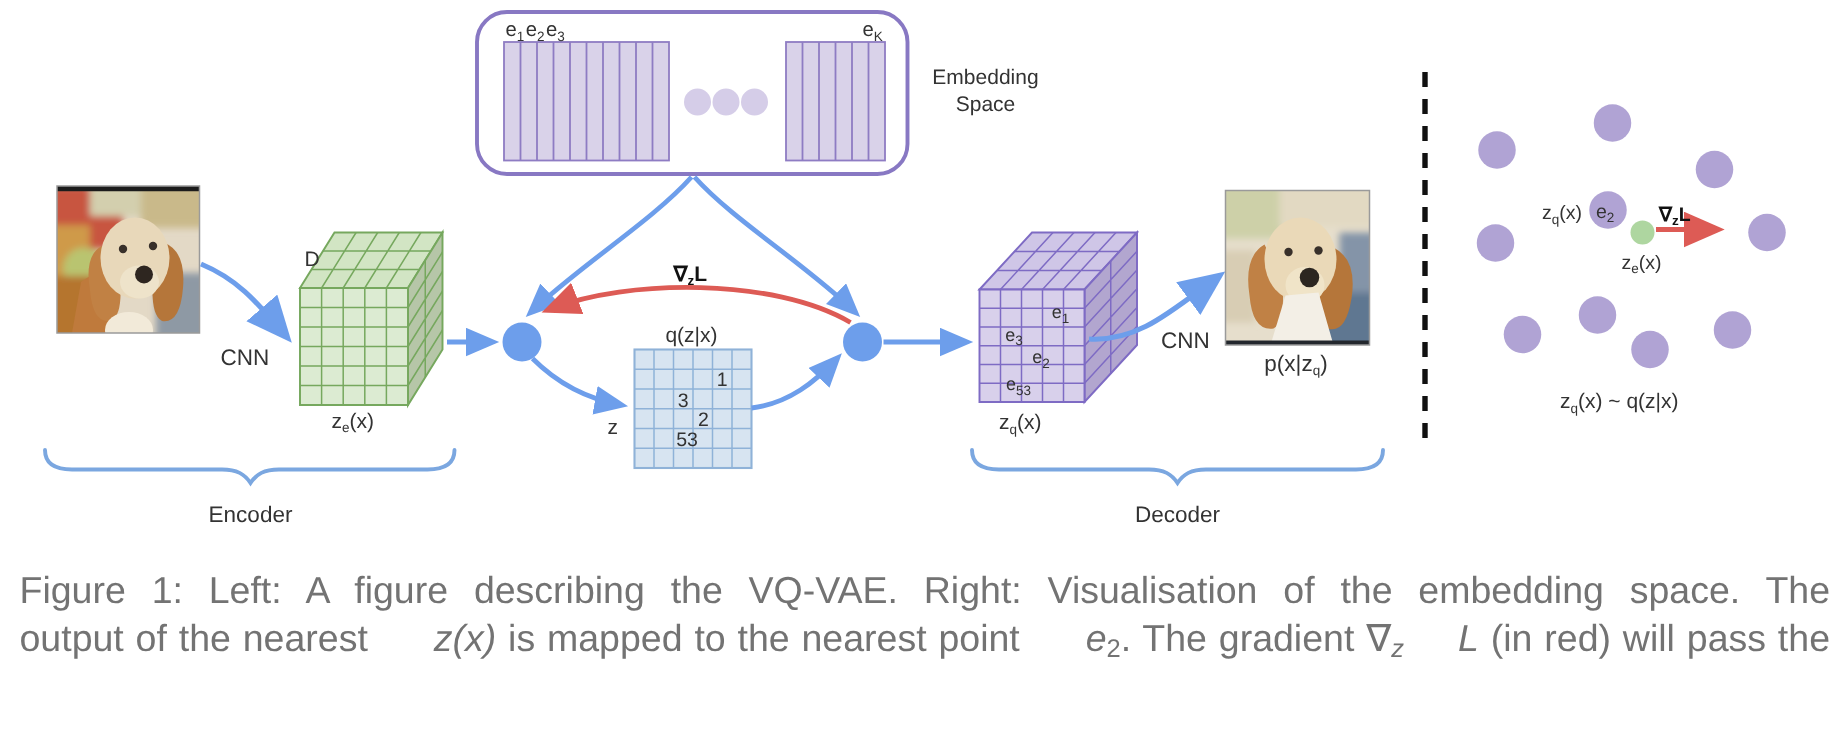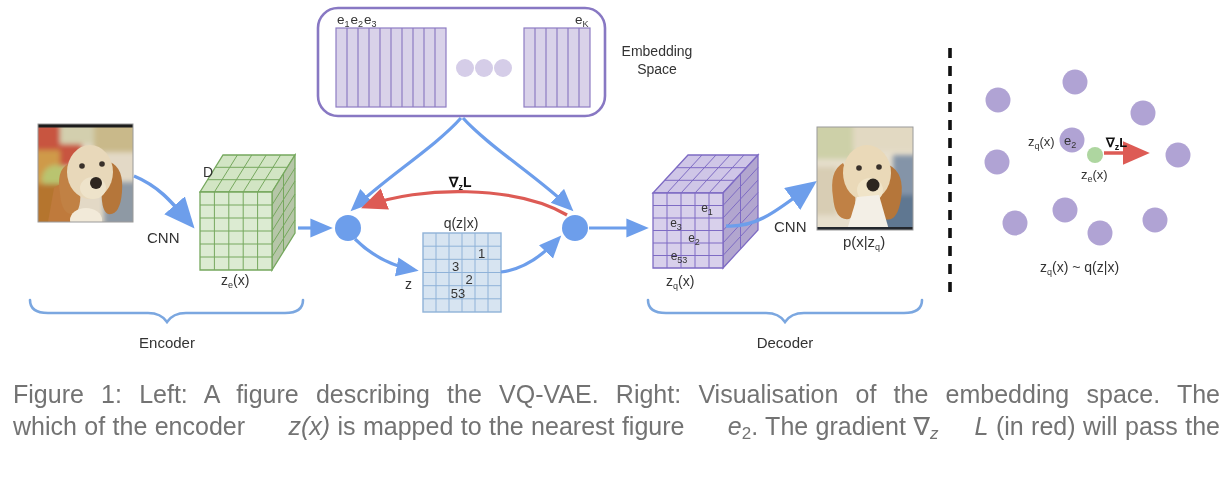--- a/index.html
+++ b/index.html
@@ -200,16 +200,16 @@
     <text x="1064" y="145" font-size="13" fill="#3a3a3a"><tspan>e</tspan><tspan class="sub" dy="3">2</tspan></text>
     <text x="1106" y="147" font-size="13" class="bold"><tspan>∇</tspan><tspan class="sub" dy="3">z</tspan><tspan dy="-3">L</tspan></text>
     <text x="1081" y="179" font-size="13"><tspan>z</tspan><tspan class="sub" dy="3">e</tspan><tspan dy="-3">(x)</tspan></text>
     <text x="1040" y="272" font-size="14"><tspan>z</tspan><tspan class="sub" dy="3">q</tspan><tspan dy="-3">(x) ~ q(z|x)</tspan></text>
   </g>
 </svg>
 
 
 <div id="caption">
   <div class="cap-just"><span>Figure 1: Left: A figure describing the VQ-VAE. Right: Visualisation of the embedding space. The</span></div>
-  <div class="cap-just"><span>which of the encoder </span><span class="math">z(x)</span><span> is mapped to the nearest figure </span><span class="math">e</span><span class="capsub">2</span><span>. The gradient </span><span>∇</span><span class="capsub"><i>z</i></span><span class="math">L</span><span> (in red) will pass the</span></div>
+  <div class="cap-just"><span>output of the nearest </span><span class="math">z(x)</span><span> is mapped to the nearest point </span><span class="math">e</span><span class="capsub">2</span><span>. The gradient </span><span>∇</span><span class="capsub"><i>z</i></span><span class="math">L</span><span> (in red) will pass the</span></div>
 </div>
 
 </div>
 
 </body></html>

